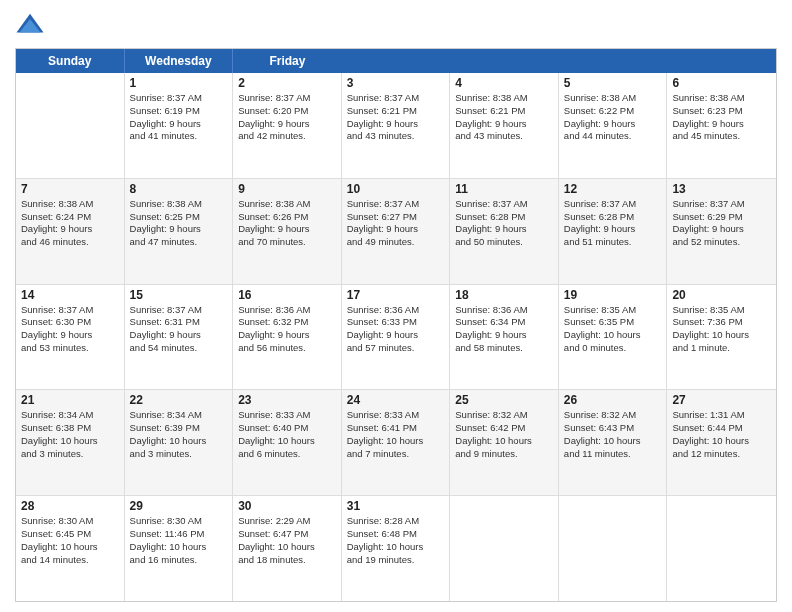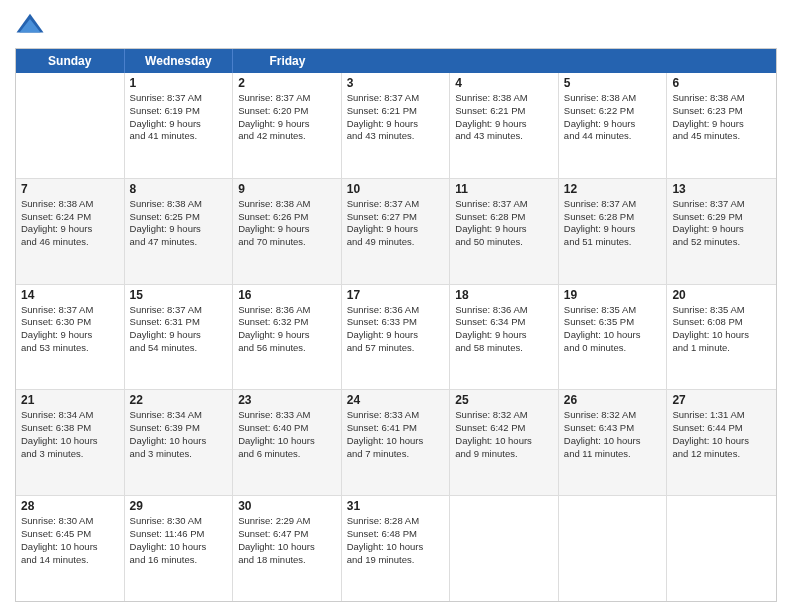--- a/index.html
+++ b/index.html
@@ -280,21 +280,21 @@
           <div class="cal-cell">
             <span class="day-number">19</span>
             <span class="cell-line">Sunrise: 8:35 AM</span>
             <span class="cell-line">Sunset: 6:35 PM</span>
             <span class="cell-line">Daylight: 10 hours</span>
             <span class="cell-line">and 0 minutes.</span>
           </div>
           <div class="cal-cell">
             <span class="day-number">20</span>
             <span class="cell-line">Sunrise: 8:35 AM</span>
-            <span class="cell-line">Sunset: 6:08 PM</span>
+            <span class="cell-line">Sunset: 7:36 PM</span>
             <span class="cell-line">Daylight: 10 hours</span>
             <span class="cell-line">and 1 minute.</span>
           </div>
         </div>
         <div class="cal-row alt-row">
           <div class="cal-cell">
             <span class="day-number">21</span>
             <span class="cell-line">Sunrise: 8:34 AM</span>
             <span class="cell-line">Sunset: 6:38 PM</span>
             <span class="cell-line">Daylight: 10 hours</span>

